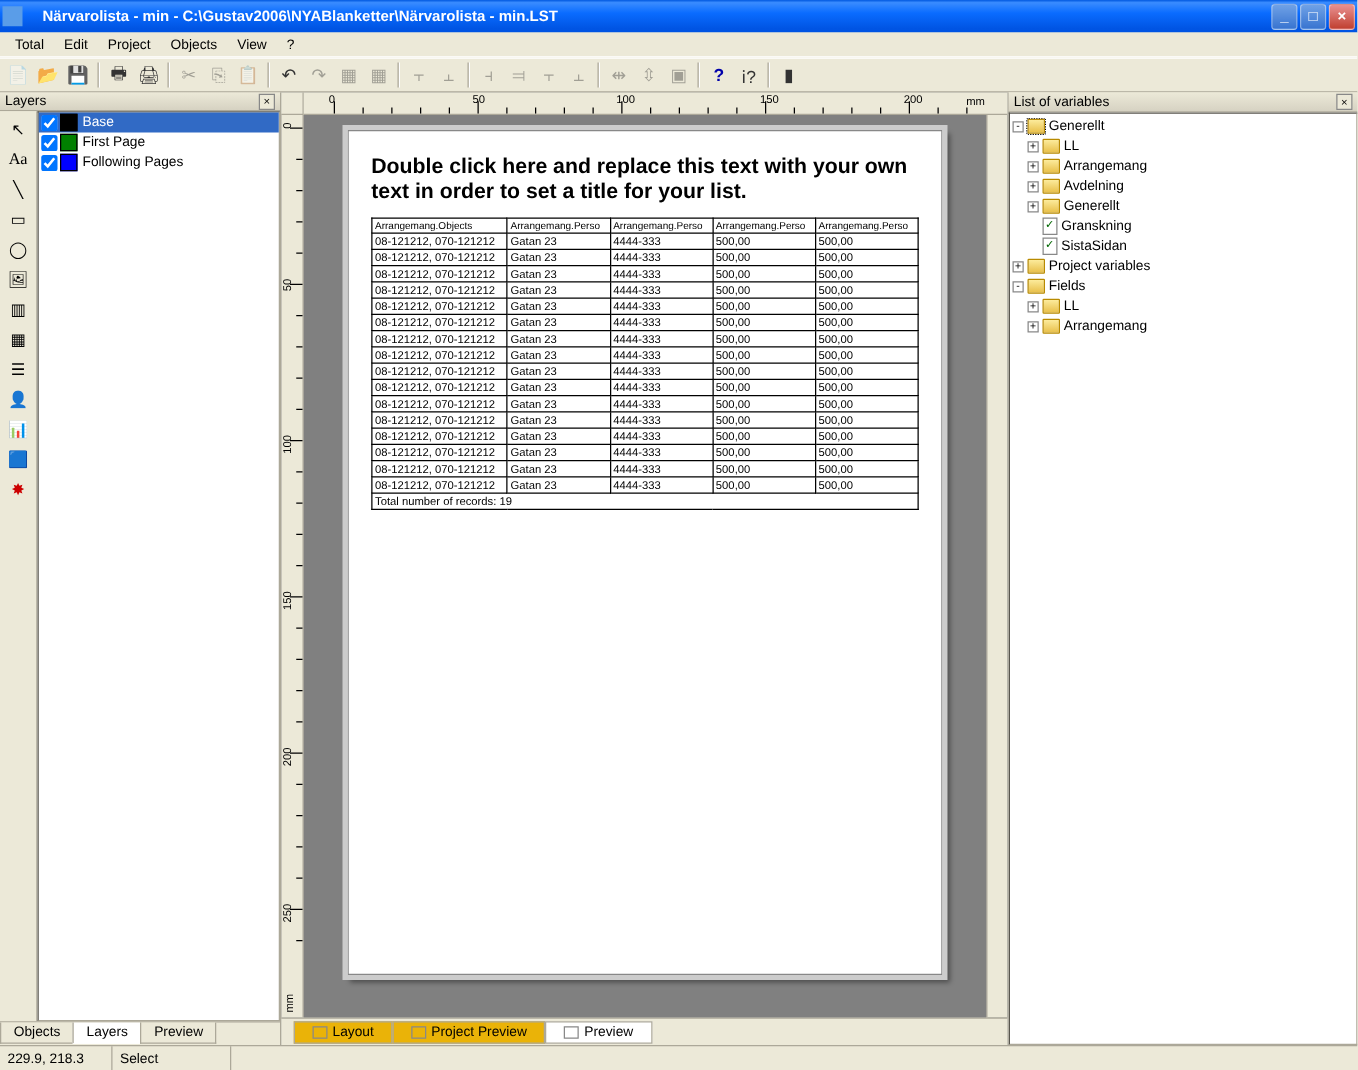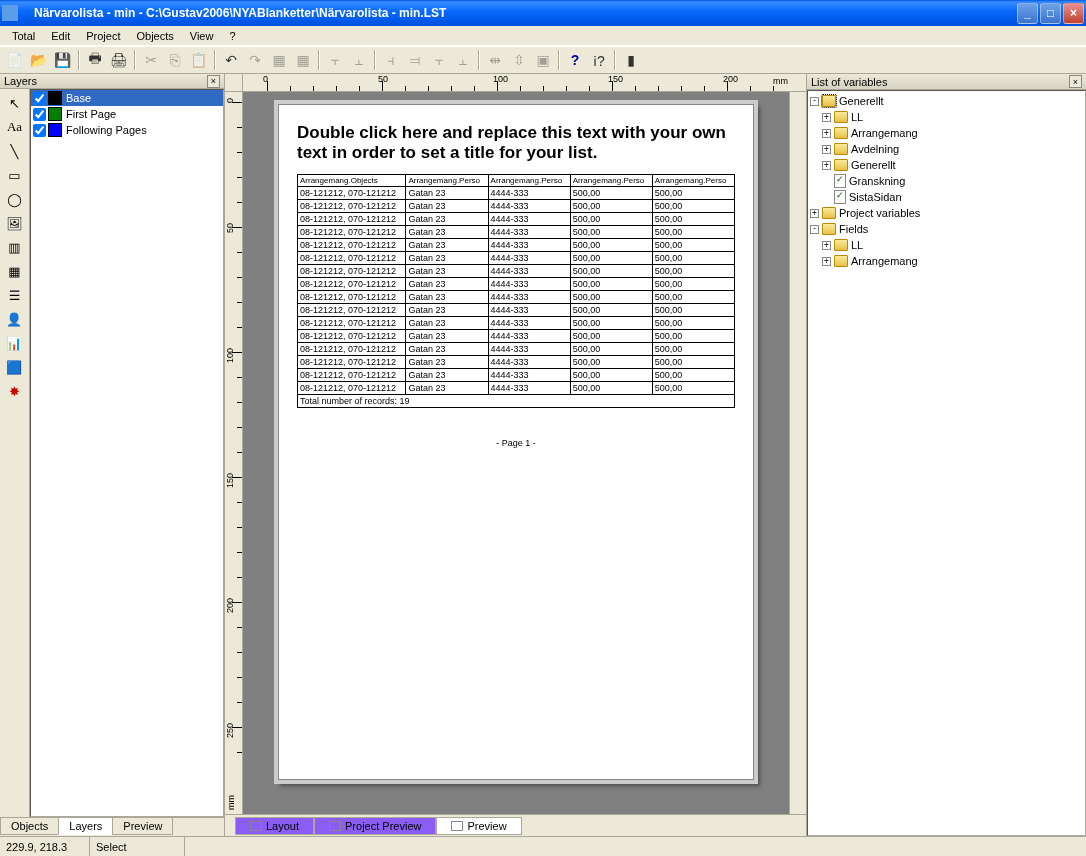--- a/index.html
+++ b/index.html
@@ -48,21 +48,21 @@
 .tree-spacer { display: inline-block; width: 12px; }
 .folder-icon { width: 14px; height: 12px; background: linear-gradient(to bottom, #fceb9c, #e8c04a); border: 1px solid #b88a00; border-radius: 1px; margin-right: 3px; display: inline-block; }
 .folder-icon.sel { outline: 1px dotted #000; }
 .var-icon { width: 12px; height: 14px; background: white; border: 1px solid #888; margin-right: 3px; display: inline-block; position: relative; }
 .var-icon.check::after { content: "✓"; position: absolute; font-size: 9px; color: #060; left: 1px; top: -1px; }
 .var-icon.num::after { content: "N"; position: absolute; font-size: 8px; color: #00a; left: 2px; top: 0; font-weight: bold; }
 .bottom-tabs { height: 20px; background: #ece9d8; border-top: 1px solid #aca899; display: flex; align-items: flex-start; font-size: 11px; }
 .btab { padding: 2px 10px; border: 1px solid #aca899; border-top: none; background: #ece9d8; margin-right: -1px; cursor: default; }
 .btab.active { background: white; border-bottom: 1px solid white; }
 .view-tabs { height: 22px; background: #ece9d8; border-top: 1px solid #aca899; display: flex; align-items: center; padding: 0 10px; font-size: 11px; }
-.vtab { padding: 2px 14px; border: 1px solid #aca899; background: #8b5cf6; margin-right: 0px; cursor: default; display: flex; align-items: center; gap: 4px; }
+.vtab { padding: 2px 14px; border: 1px solid #aca899; background: #eab308; margin-right: 0px; cursor: default; display: flex; align-items: center; gap: 4px; }
 .vtab.active { background: white; }
 .vtab-icon { width: 12px; height: 10px; border: 1px solid #888; display: inline-block; }
 .statusbar { height: 20px; background: #ece9d8; border-top: 1px solid #aca899; display: flex; align-items: center; font-size: 11px; }
 .status-cell { padding: 0 6px; border-right: 1px solid #aca899; height: 100%; display: flex; align-items: center; }
 .ruler-unit { position: absolute; right: 18px; top: 2px; font-size: 9px; }
 .scroll-v { width: 17px; background: #ece9d8; border-left: 1px solid #aca899; }
 .col-split { display: flex; height: 100%; }
 </style>
 </head>
 <body>
@@ -367,21 +367,20 @@
                   <td>500,00</td>
                   <td>500,00</td>
                 </tr>
               </tbody>
             <tfoot>
                 <tr>
                   <td colspan="5">Total number of records: 19</td>
                 </tr>
               </tfoot>
           </table>
-          <div class="page-num">- Page 1 -</div>
         </div>
       </div>
       <div class="scroll-v"></div>
     </div>
     <div class="view-tabs">
       <div class="vtab">
           <span class="vtab-icon"></span>
           <span>Layout</span>
         </div>
       <div class="vtab">

